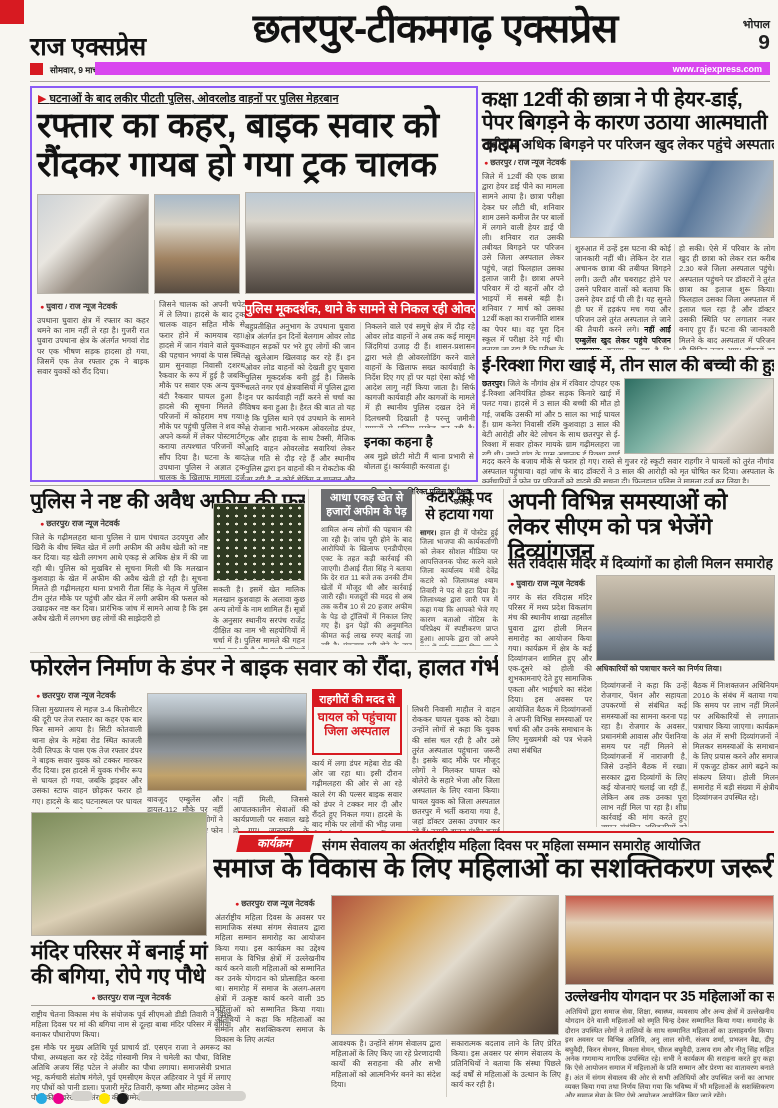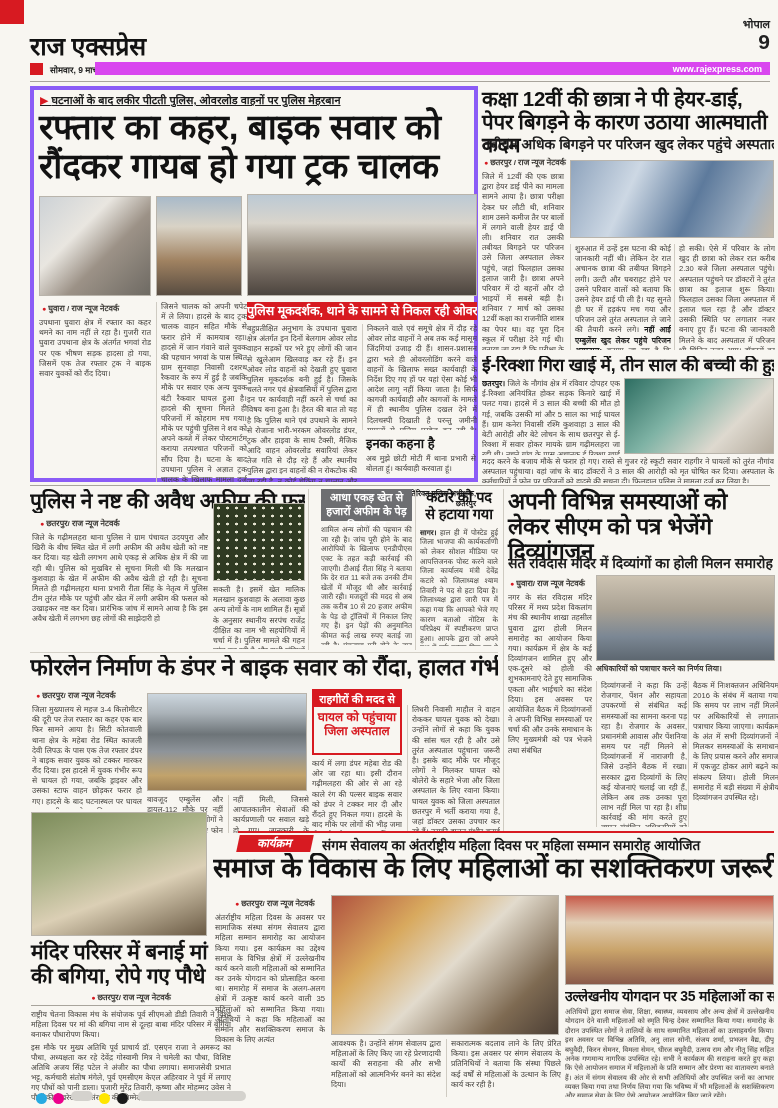--- a/index.html
+++ b/index.html
@@ -29,32 +29,33 @@
 
   <div class="abs" style="left:0;top:0;width:24px;height:24px;background:#d71a21;"></div>
 
   <div class="abs hl" style="left:30px;top:32px;width:160px;font-size:25px;">राज एक्सप्रेस</div>
 
   <div class="abs" style="left:30px;top:63px;width:150px;height:13px;">
     <span class="abs" style="left:0;top:0;width:13px;height:12px;background:#d71a21;"></span>
     <span class="abs" style="left:20px;top:1px;font-size:8.5px;font-weight:bold;color:#222;">सोमवार, 9 मार्च, 2026</span>
   </div>
 
+  <div class="abs hl" style="left:180px;top:6px;width:510px;text-align:center;font-size:40px;letter-spacing:-1px;">छतरपुर-टीकमगढ़ एक्सप्रेस</div>
 
   <div class="abs" style="left:706px;top:16px;width:64px;text-align:right;">
     <div style="font-size:11px;font-weight:bold;">भोपाल</div>
     <div style="font-size:21px;font-weight:bold;line-height:1;">9</div>
   </div>
 
   <div class="abs" style="left:95px;top:62px;width:675px;height:13px;background:#d946ef;">
     <span style="position:absolute;right:8px;top:1.5px;color:#fff;font-size:9px;font-weight:bold;">www.rajexpress.com</span>
   </div>
   <div class="abs rule" style="left:30px;top:81px;width:740px;height:1px;"></div>
 
-  <div class="abs" style="left:30px;top:86px;width:448px;height:396px;border:4px solid #8b5cf6;box-sizing:border-box;">
+  <div class="abs" style="left:30px;top:86px;width:448px;height:396px;border:2px solid #8b5cf6;box-sizing:border-box;">
     <div class="abs kicker" style="left:6px;top:2px;width:430px;white-space:nowrap;overflow:hidden;">घटनाओं के बाद लकीर पीटती पुलिस, ओवरलोड वाहनों पर पुलिस मेहरबान</div>
     <div class="abs hl" style="left:5px;top:17px;width:438px;font-size:35px;">रफ्तार का कहर, बाइक सवार को रौंदकर गायब हो गया ट्रक चालक</div>
     <div class="abs photo" style="left:5px;top:106px;width:112px;height:100px;background-image:linear-gradient(135deg,#cdd2d6 0%,#e9e6e0 35%,#9c9287 60%,#6e6a63 100%);"></div>
     <div class="abs photo" style="left:122px;top:106px;width:86px;height:100px;background-image:linear-gradient(180deg,#a9bac9 0%,#d9d3c6 30%,#a08261 65%,#584c41 100%);"></div>
     <div class="abs photo" style="left:213px;top:104px;width:230px;height:102px;background-image:linear-gradient(180deg,#bcc9d4 0%,#d9d5cc 28%,#93887a 58%,#6d635a 80%,#4c453e 100%);"></div>
 
     <div class="abs byline" style="left:8px;top:212px;">घुवारा / राज न्यूज नेटवर्क</div>
     <div class="abs bt" style="left:5px;top:228px;width:112px;height:164px;">उपथाना घुवारा क्षेत्र में रफ्तार का कहर थमने का नाम नहीं ले रहा है। गुजरी रात घुवारा उपथाना क्षेत्र के अंतर्गत भगवां रोड पर एक भीषण सड़क हादसा हो गया, जिसमें एक तेज रफ्तार ट्रक ने बाइक सवार युवकों को रौंद दिया।</div>
     <div class="abs bt vline" style="left:122px;top:212px;width:86px;height:180px;padding-left:4px;">जिसने चालक को अपनी चपेट में ले लिया। हादसे के बाद ट्रक चालक वाहन सहित मौके से फरार होने में कामयाब रहा। हादसे में जान गंवाने वाले युवक की पहचान भगवां के पास स्थित ग्राम सुनवाहा निवासी दशरथ रैकवार के रूप में हुई है जबकि मौके पर सवार एक अन्य युवक बंटी रैकवार घायल हुआ है। हादसे की सूचना मिलते ही परिजनों में कोहराम मच गया। मौके पर पहुंची पुलिस ने शव को अपने कब्जे में लेकर पोस्टमार्टम कराया तत्पश्चात परिजनों को सौंप दिया है। घटना के बाद उपथाना पुलिस ने अज्ञात ट्रक चालक के खिलाफ मामला दर्ज कर उसकी तलाश शुरू कर दी है। पुलिस क्षेत्रों में लगे सीसीटीवी कैमरों की जांच कर रही है ताकि फरार चालक का सुराग लगाया जा सके।</div>
 

